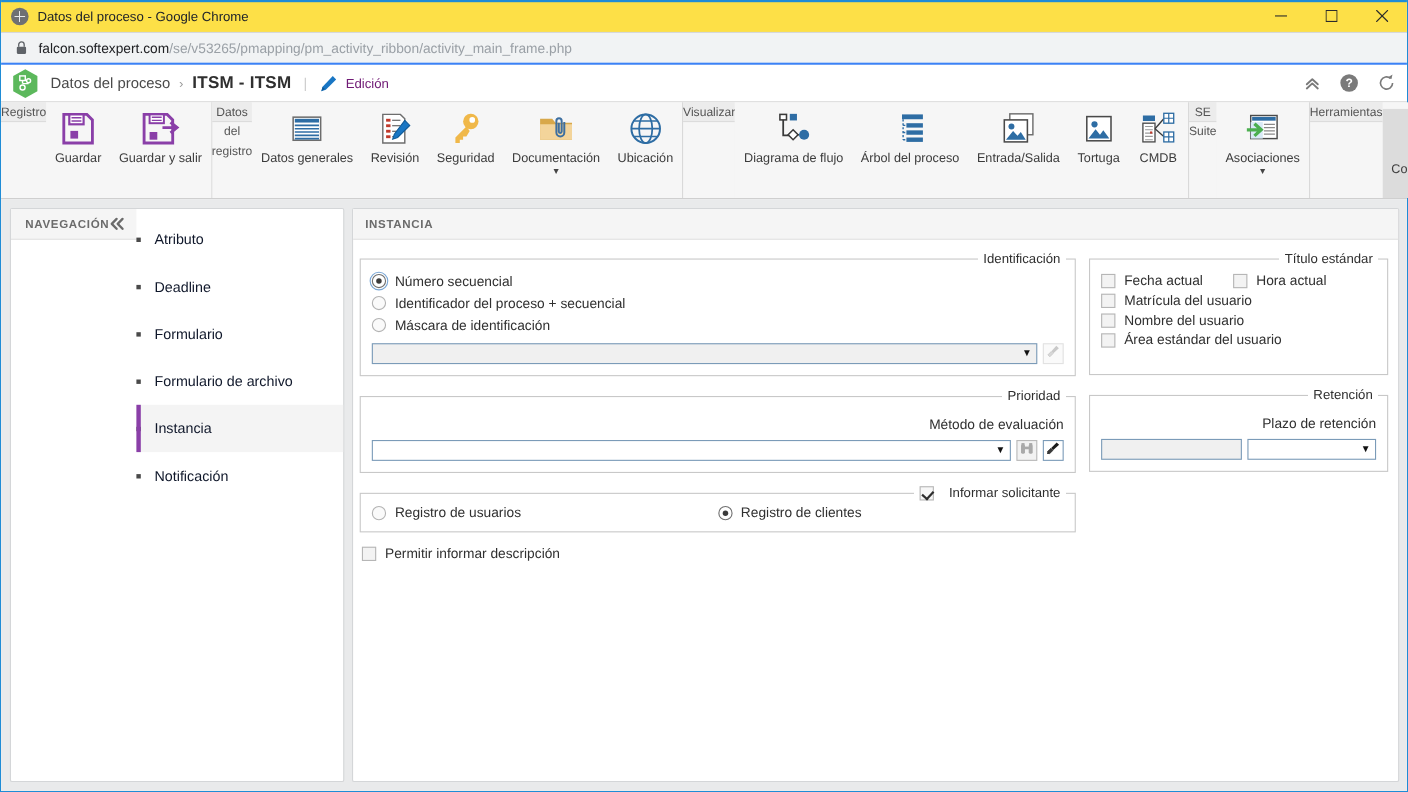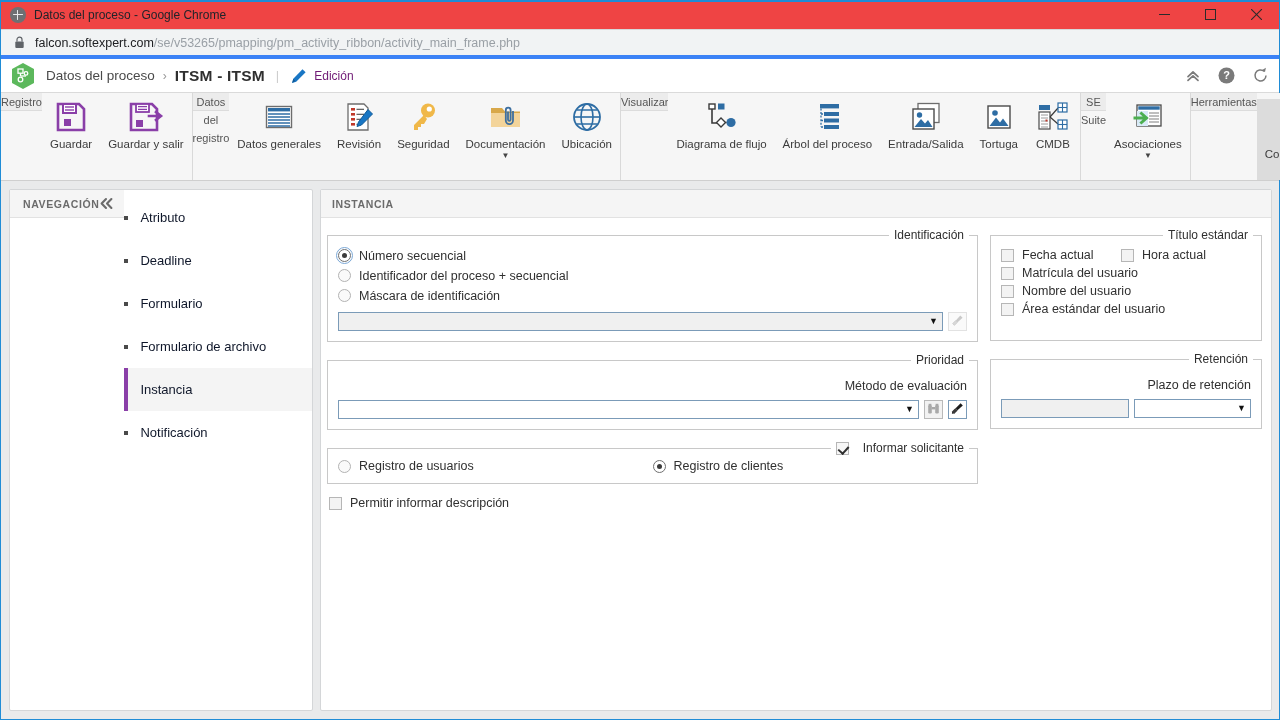--- a/index.html
+++ b/index.html
@@ -16,21 +16,21 @@
     width: 1280px; height: 720px;
     display: flex; flex-direction: column;
     background: #ffffff;
     border: 1px solid #1f8cd6;
     border-top: none;
   }
 
   
   #titlebar {
     height: 30px; min-height: 30px;
-    background: #ef4444;
+    background: #fde047;
     display: flex; align-items: center;
     border-bottom: 1px solid #d6d8da;
     position: relative;
   }
   #titlebar::before{
     content:""; position:absolute; left:0; right:0; top:0; height:2px;
     background:#1f8cd6;
   }
   .tb-favicon {
     width: 16px; height: 16px; margin-left: 9px; margin-right: 8px;
@@ -55,21 +55,21 @@
     display: flex; align-items: center; justify-content: center;
     color: #2b2b2b;
   }
   .winbtn svg { display:block; }
 
   
   #addressbar {
     height: 29px; min-height: 29px;
     background: #f1f3f4;
     display: flex; align-items: center;
-    border-bottom: 4px solid #3b82f6;
+    border-bottom: 2px solid #3b82f6;
   }
   .lock-icon { margin-left: 13px; margin-right: 10px; display:flex; flex:none; }
   #url {
     font-size: 12.5px; color: #9aa0a6;
     white-space: nowrap; overflow: hidden;
   }
   #url .host { color: #202124; }
 
   
   #app {

